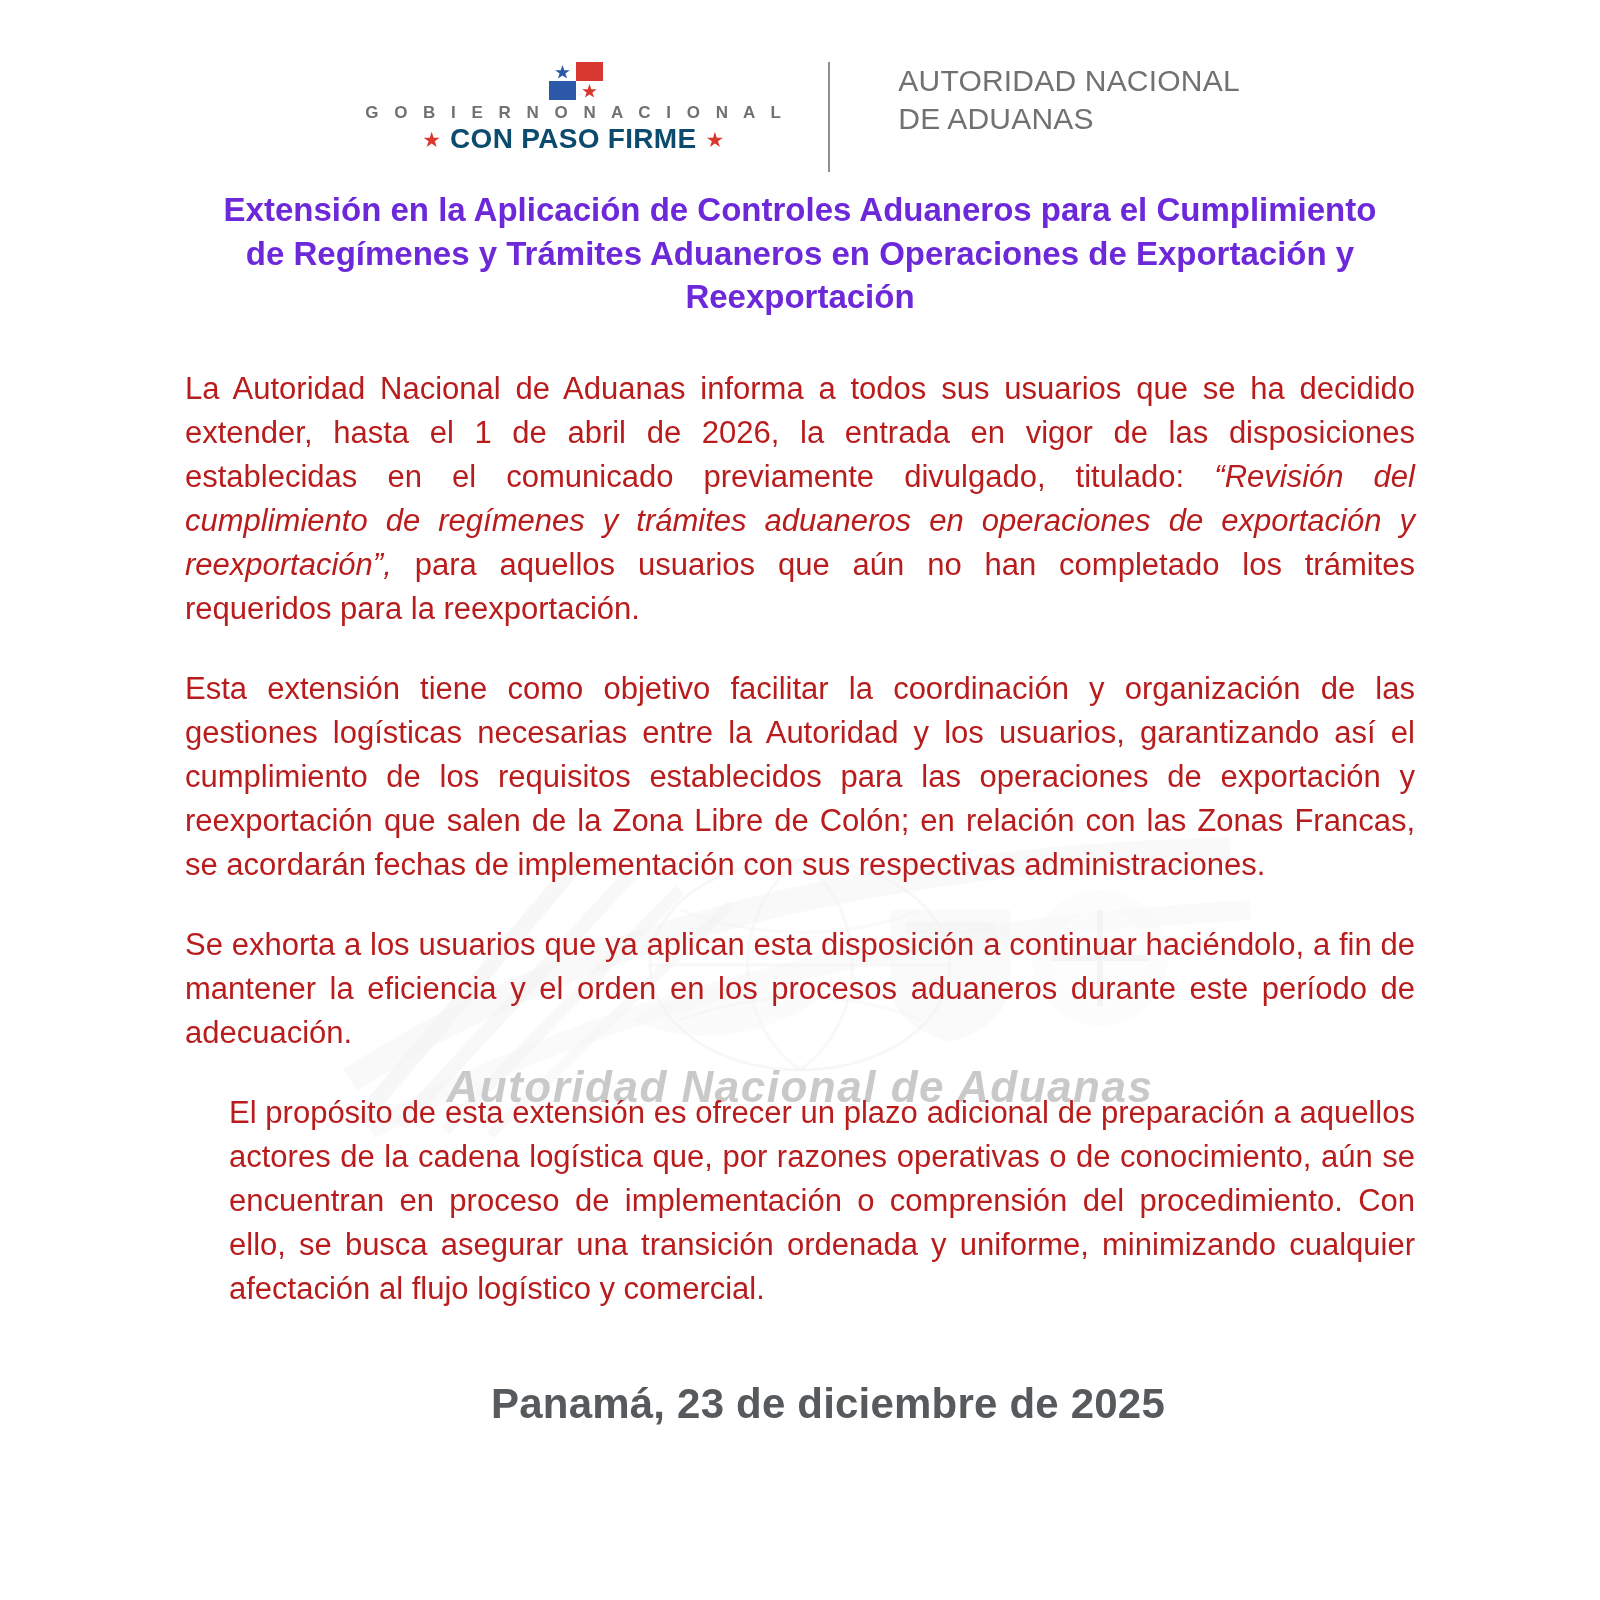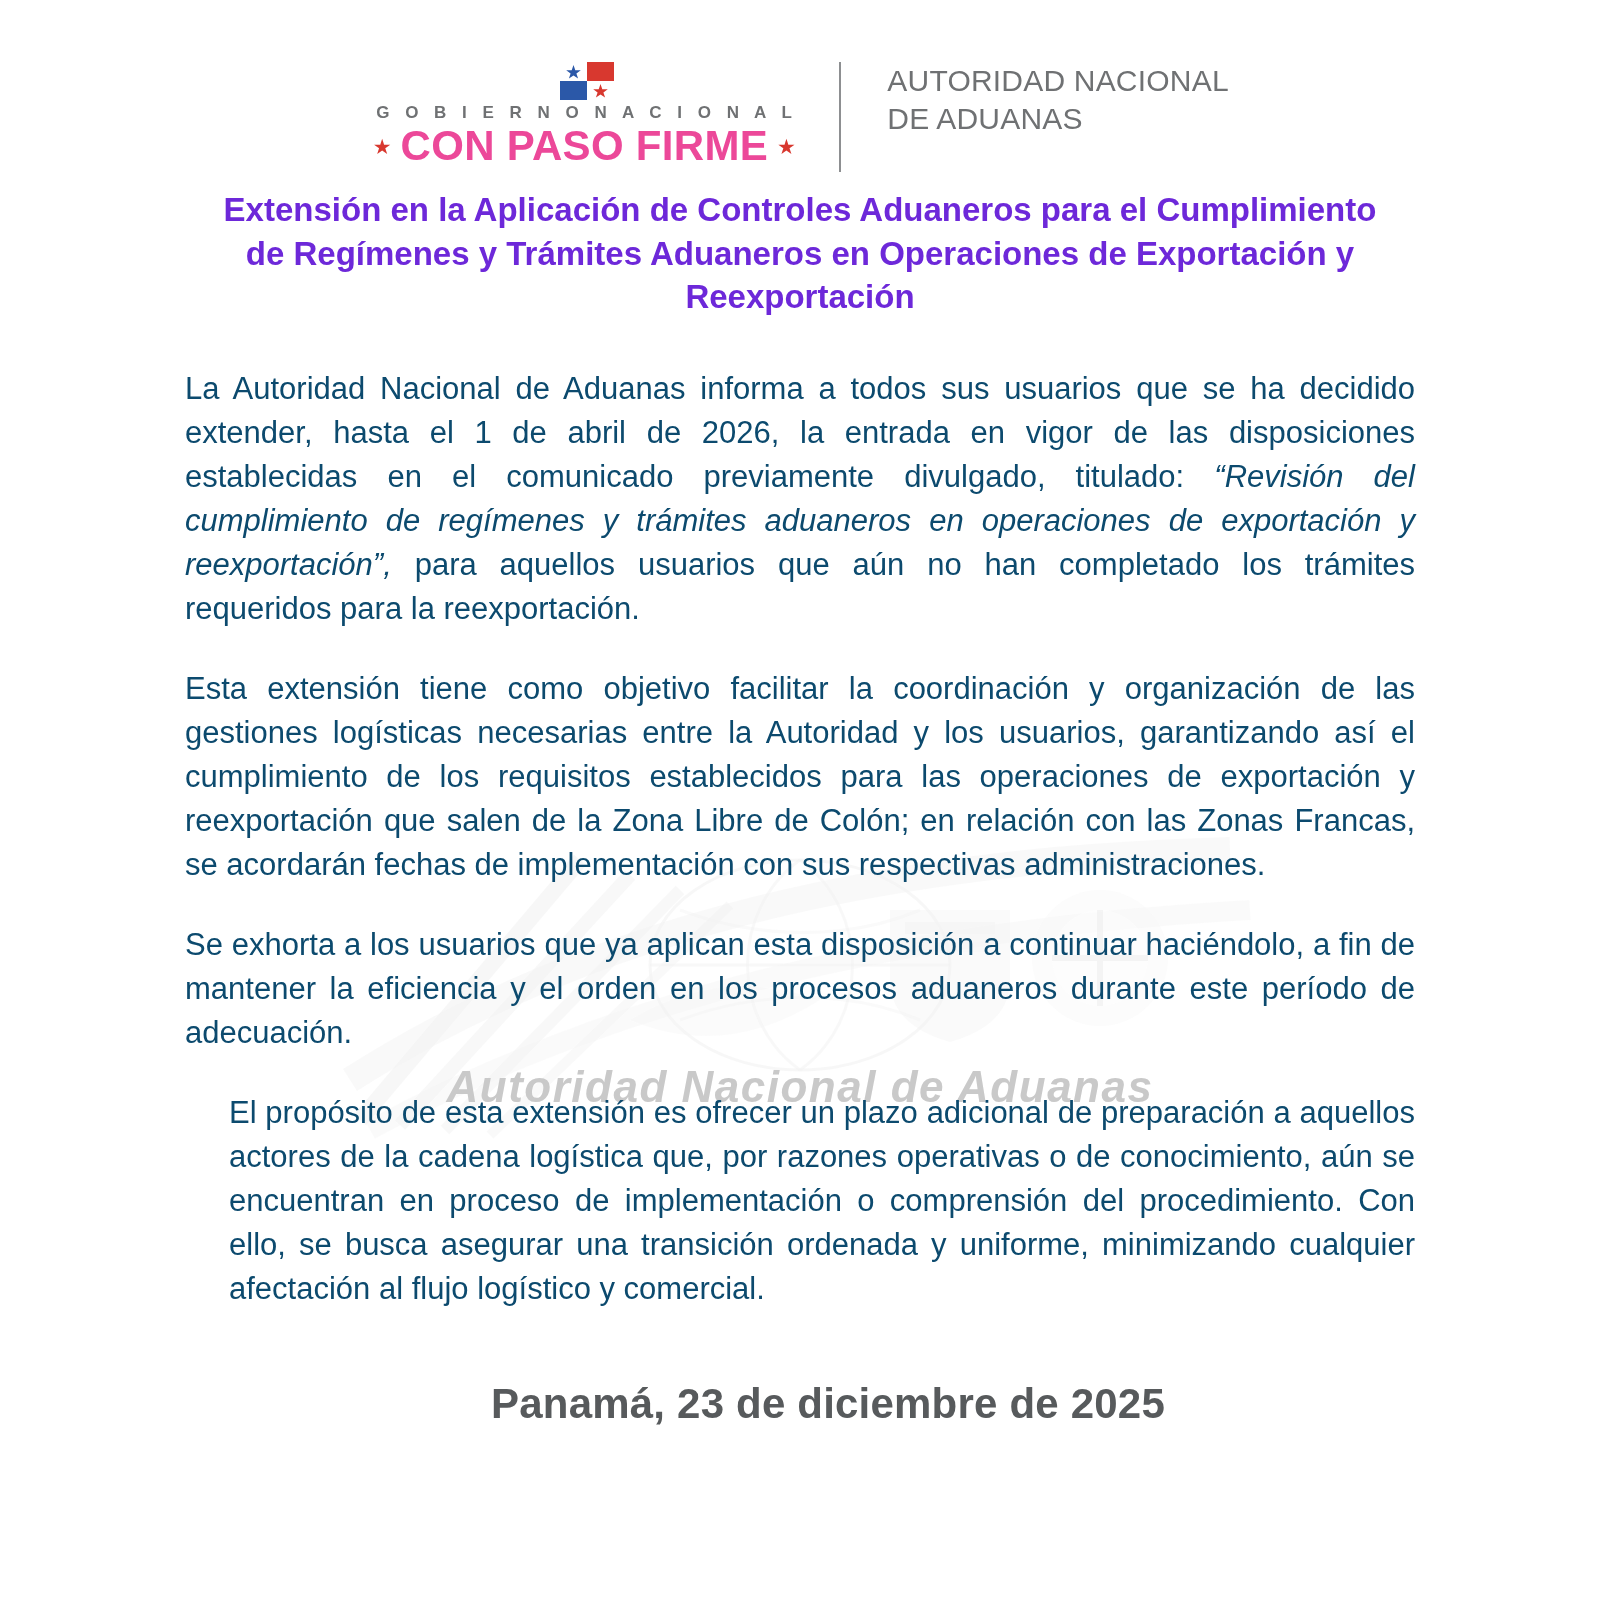--- a/index.html
+++ b/index.html
@@ -80,38 +80,38 @@
     margin-bottom: 4px;
     padding-left: 5px;
   }
   .cpf-line {
     display: flex;
     align-items: center;
     gap: 9px;
     line-height: 1;
   }
   .cpf-text {
-    font-size: 42px;
-    font-weight: bold;
-    color: #ec4899;
+    font-size: 28px;
+    font-weight: bold;
+    color: #0c4a6e;
     letter-spacing: 0.3px;
   }
   .star {
     color: #d8382f;
     font-size: 21px;
     line-height: 1;
   }
   .brand-divider {
     width: 2px;
     height: 110px;
     background: #8d8f91;
     margin: 0;
   }
   .brand-right {
-    padding-left: 46px;
+    padding-left: 68px;
     font-size: 30px;
     line-height: 1.28;
     color: #6f7173;
     font-weight: normal;
     letter-spacing: 0.2px;
     white-space: pre-line;
   }
 
   
   .doc-body {
@@ -130,21 +130,21 @@
     color: #6d28d9;
     margin: 0 0 48px 0;
     padding: 0 16px;
   }
   .para {
     text-align: justify;
     text-justify: inter-word;
     font-size: 31px;
     line-height: 1.42;
     margin: 0 0 36px 0;
-    color: #0c4a6e;
+    color: #b91c1c;
   }
   .para:last-of-type { margin-bottom: 0; margin-left: 44px; }
   .quoted {
     font-style: italic;
   }
 
   
   .doc-footer {
     position: absolute;
     left: 0;

